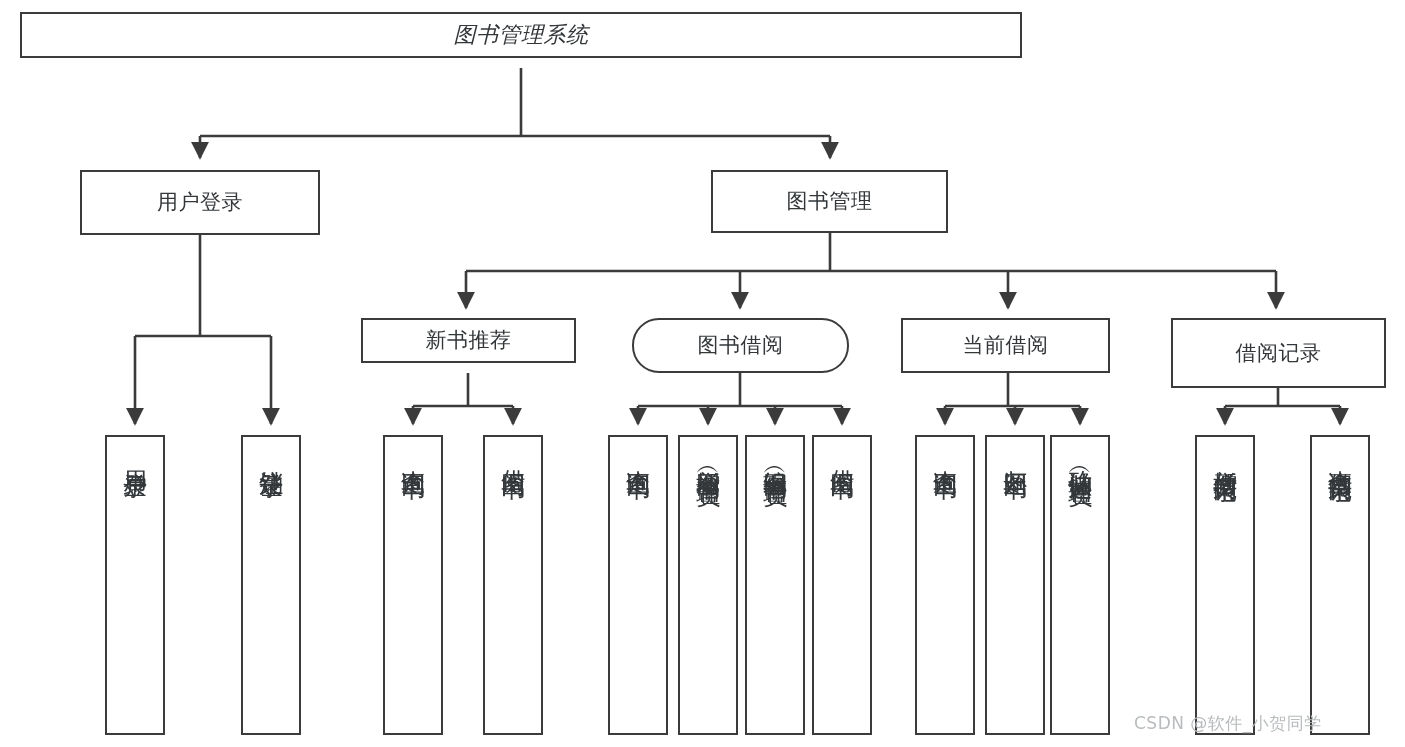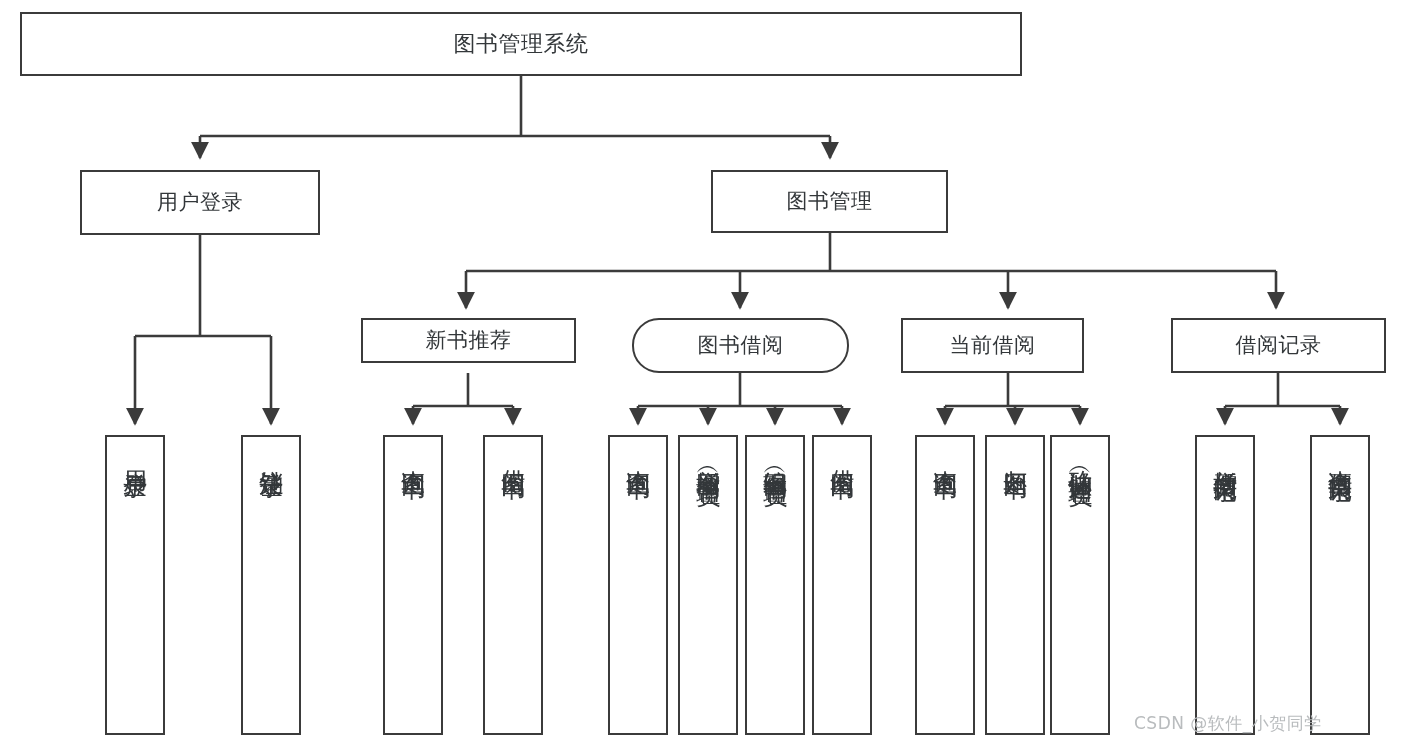--- a/index.html
+++ b/index.html
@@ -102,41 +102,41 @@
       <path d="M 1015 406 L 1015 424" marker-end="url(#arrow)"></path>
       <path d="M 1080 406 L 1080 424" marker-end="url(#arrow)"></path>
 
       <path d="M 1278 373 L 1278 406"></path>
       <path d="M 1225 406 L 1340 406"></path>
       <path d="M 1225 406 L 1225 424" marker-end="url(#arrow)"></path>
       <path d="M 1340 406 L 1340 424" marker-end="url(#arrow)"></path>
     </g>
   </svg>
 
-  <div class="node h root" style="left:20px;top:12px;width:1002px;height:64px;">
+  <div class="node h root" style="left:20px;top:12px;width:1002px;height:46px;font-style:italic;">
     <span class="lbl">图书管理系统</span>
   </div>
 
   <div class="node h" style="left:80px;top:170px;width:240px;height:65px;">
     <span class="lbl">用户登录</span>
   </div>
   <div class="node h" style="left:711px;top:170px;width:237px;height:63px;">
     <span class="lbl">图书管理</span>
   </div>
 
   <div class="node h" style="left:361px;top:318px;width:215px;height:45px;">
     <span class="lbl">新书推荐</span>
   </div>
   <div class="node h" style="left:632px;top:318px;width:217px;height:55px;border-radius:27px;">
     <span class="lbl">图书借阅</span>
   </div>
-  <div class="node h" style="left:901px;top:318px;width:183px;height:55px;">
+  <div class="node h" style="left:901px;top:318px;width:209px;height:55px;">
     <span class="lbl">当前借阅</span>
   </div>
-  <div class="node h" style="left:1171px;top:318px;width:215px;height:55px;">
+  <div class="node h" style="left:1171px;top:318px;width:215px;height:70px;">
     <span class="lbl">借阅记录</span>
   </div>
 
   <div class="node v" style="left:105px;top:435px;width:60px;height:300px;">
     <span class="lbl">用户登录</span>
   </div>
   <div class="node v" style="left:241px;top:435px;width:60px;height:300px;">
     <span class="lbl">注销登录</span>
   </div>
 

